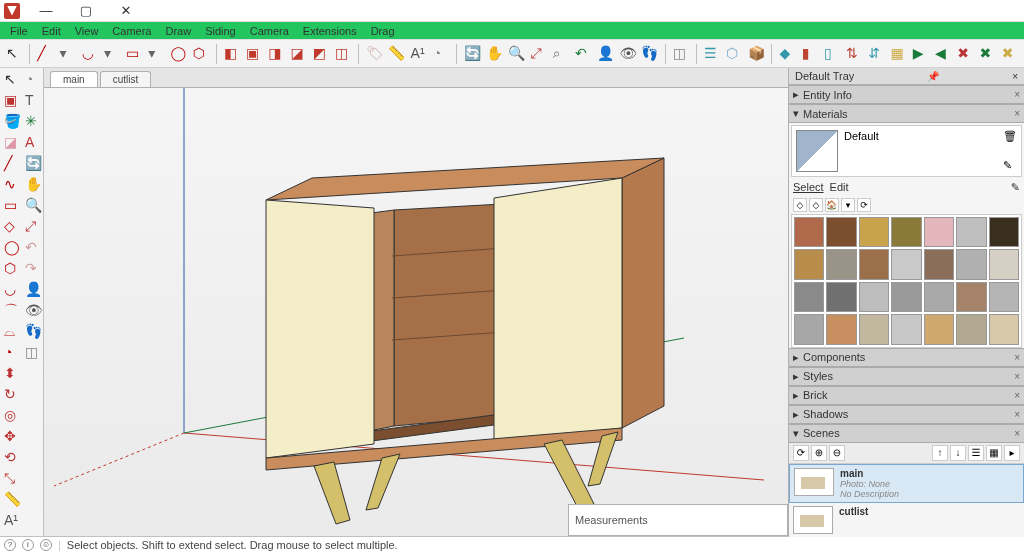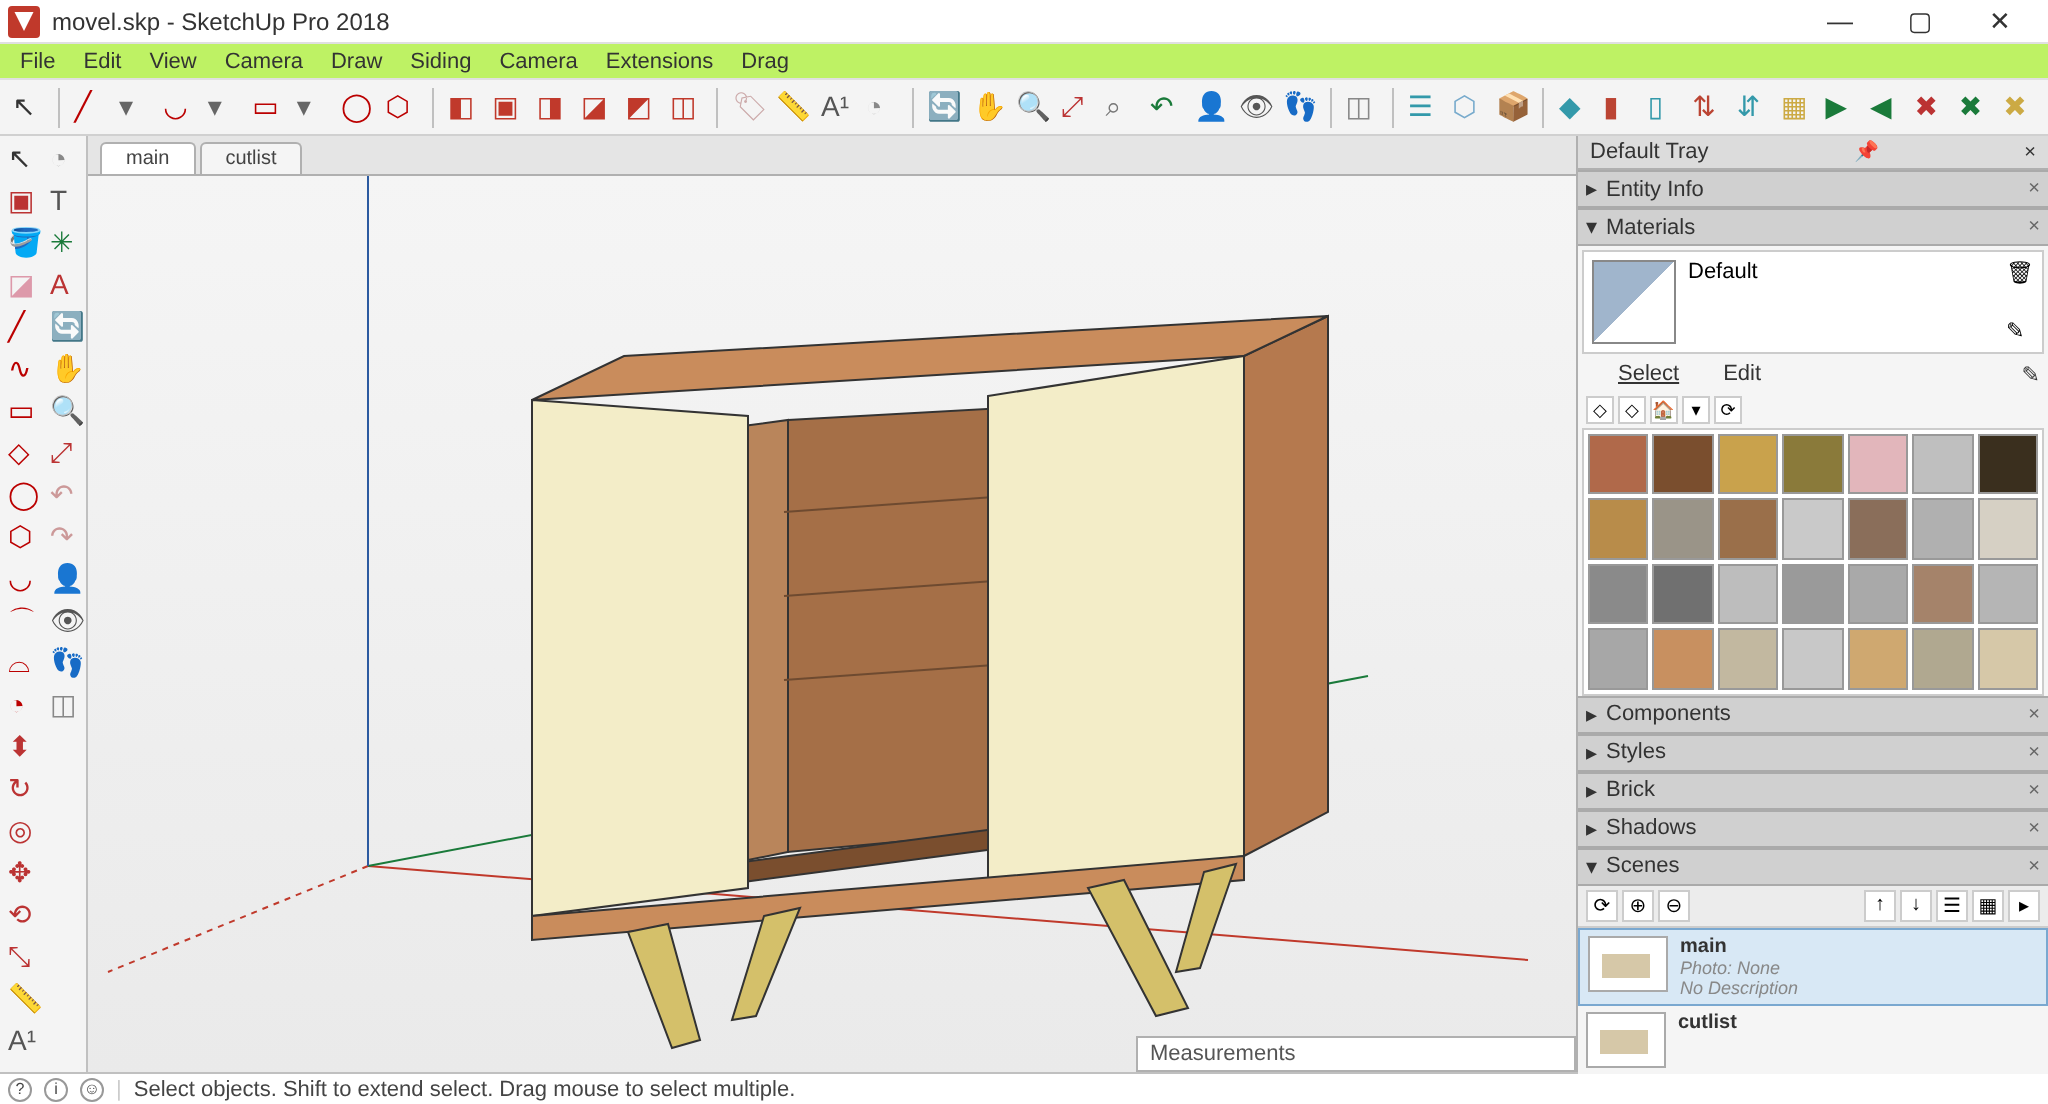--- a/index.html
+++ b/index.html
@@ -6,21 +6,21 @@
 html, body { width: 1024px; height: 552px; overflow: hidden; background: #f0f0f0; }
 
 
 .titlebar { height: 22px; background: #fff; display: flex; align-items: center; padding: 0 4px; border-bottom: 1px solid #e0e0e0; }
 .titlebar .icon { width: 16px; height: 16px; background: #c0392b; border-radius: 2px; margin-right: 6px; position: relative; }
 .titlebar .icon::after { content: ""; position: absolute; left: 3px; top: 3px; width: 10px; height: 10px; background: #fff; clip-path: polygon(0 0, 100% 0, 50% 100%); }
 .titlebar .title { flex: 1; font-size: 12px; color: #333; }
 .titlebar .winbtn { width: 40px; height: 22px; display: flex; align-items: center; justify-content: center; color: #333; font-size: 13px; }
 
 
-.menubar { height: 18px; background: #bef264; display: flex; align-items: center; padding: 0 4px; gap: 2px; border-bottom: 1px solid #e0e0e0; }
+.menubar { height: 18px; background: #22c55e; display: flex; align-items: center; padding: 0 4px; gap: 2px; border-bottom: 1px solid #e0e0e0; }
 .menubar .menuitem { padding: 1px 6px; color: #333; font-size: 11px; }
 
 
 .toolbar { height: 28px; background: #f4f4f4; display: flex; align-items: center; padding: 0 4px; border-bottom: 1px solid #d0d0d0; gap: 2px; }
 .tool { width: 22px; height: 22px; display: flex; align-items: center; justify-content: center; border: 1px solid transparent; border-radius: 2px; }
 .tool svg, .tool .glyph { width: 16px; height: 16px; font-size: 14px; line-height: 1; }
 .sep { width: 1px; height: 20px; background: #c0c0c0; margin: 0 3px; }
 
 
 .workspace { display: flex; height: calc(552px - 22px - 18px - 28px - 16px); }
@@ -40,54 +40,53 @@
 .panel-h { background: #d0d0d0; border-top: 1px solid #aaa; border-bottom: 1px solid #aaa; padding: 2px 4px; display: flex; align-items: center; font-size: 10px; color: #333; cursor: pointer; }
 .panel-h .arrow { width: 10px; display: inline-block; }
 .panel-h .x { margin-left: auto; font-size: 10px; color: #666; }
 .panel-body { background: #f5f5f5; }
 
 
 .mat-default { display: flex; padding: 4px; gap: 6px; align-items: flex-start; background: #fff; border: 1px solid #ccc; margin: 2px; }
 .mat-swatch-big { width: 42px; height: 42px; background: linear-gradient(135deg, #a0b5cc 50%, #fff 50%); border: 1px solid #888; }
 .mat-side-icons { display: flex; flex-direction: column; gap: 16px; font-size: 12px; margin-left: auto; }
 .mat-tabs { display: flex; gap: 6px; padding: 2px 4px; font-size: 10px; }
-.mat-tabs span { color: #333; margin-left: 16px; }
+.mat-tabs span { color: #333; }
 .mat-nav { display: flex; align-items: center; gap: 2px; padding: 2px 4px; }
 .mat-nav .nav { width: 14px; height: 14px; display:flex; align-items:center; justify-content:center; border:1px solid #ccc; background:#fff; font-size:9px; }
 .mat-nav input { flex:1; height: 16px; font-size: 10px; padding: 0 4px; border: 1px solid #aaa; }
 .mat-grid { display: grid; grid-template-columns: repeat(7, 1fr); gap: 2px; padding: 2px; background: #fff; border: 1px solid #ccc; margin: 0 2px; }
 .mat-grid .sw { aspect-ratio: 1; border: 1px solid #999; }
 
 
 .scenes-tools { display: flex; gap: 2px; padding: 2px 4px; align-items: center; background: #ececec; border-bottom: 1px solid #ccc; }
 .scenes-tools .t { width: 16px; height: 16px; font-size: 10px; display:flex; align-items:center; justify-content:center; border:1px solid #ccc; background:#fff; }
 .scenes-tools .spacer { flex: 1; }
 .scene-item { display: flex; gap: 6px; padding: 3px 4px; }
 .scene-item.active { background: #d8e8f5; border: 1px solid #7aa8d0; }
 .scene-thumb { width: 40px; height: 28px; background: #fff; border: 1px solid #aaa; position: relative; }
 .scene-thumb::after { content:""; position:absolute; left:6px; top:8px; width:24px; height:12px; background:#d6c8a8; }
 .scene-info .name { font-weight: bold; font-size: 10px; color: #333; }
 .scene-info .meta { font-size: 9px; color: #888; font-style: italic; }
 
 
-.measbar { position: absolute; bottom: 0; right: 0; height: 18px; width: 220px; background: #fff; border: 1px solid #b0b0b0; display: flex; align-items: center; padding: 0 6px; font-size: 10px; color: #555; }
+.measbar { position: absolute; bottom: 0; right: 0; height: 32px; width: 220px; background: #fff; border: 1px solid #b0b0b0; display: flex; align-items: center; padding: 0 6px; font-size: 10px; color: #555; }
 
 
 .statusbar { height: 16px; background: #fff; border-top: 1px solid #c0c0c0; display: flex; align-items: center; padding: 0 4px; font-size: 10px; color: #444; gap: 6px; }
 .statusbar .sicon { width: 12px; height: 12px; border: 1px solid #999; border-radius: 50%; font-size: 8px; display:flex; align-items:center; justify-content:center; }
 
 
 .furn { position: absolute; left: 120px; top: 60px; width: 520px; height: 380px; }
 </style>
 </head>
 <body>
 
 <div class="titlebar">
   <div class="icon"></div>
-  <div class="title">movel.skp - SketchUp Pro 2018</div>
   <div class="winbtn">—</div>
   <div class="winbtn">▢</div>
   <div class="winbtn">✕</div>
 </div>
 
 <div class="menubar" id="menubar">
     <div class="menuitem">File</div>
     <div class="menuitem">Edit</div>
     <div class="menuitem">View</div>
     <div class="menuitem">Camera</div>

